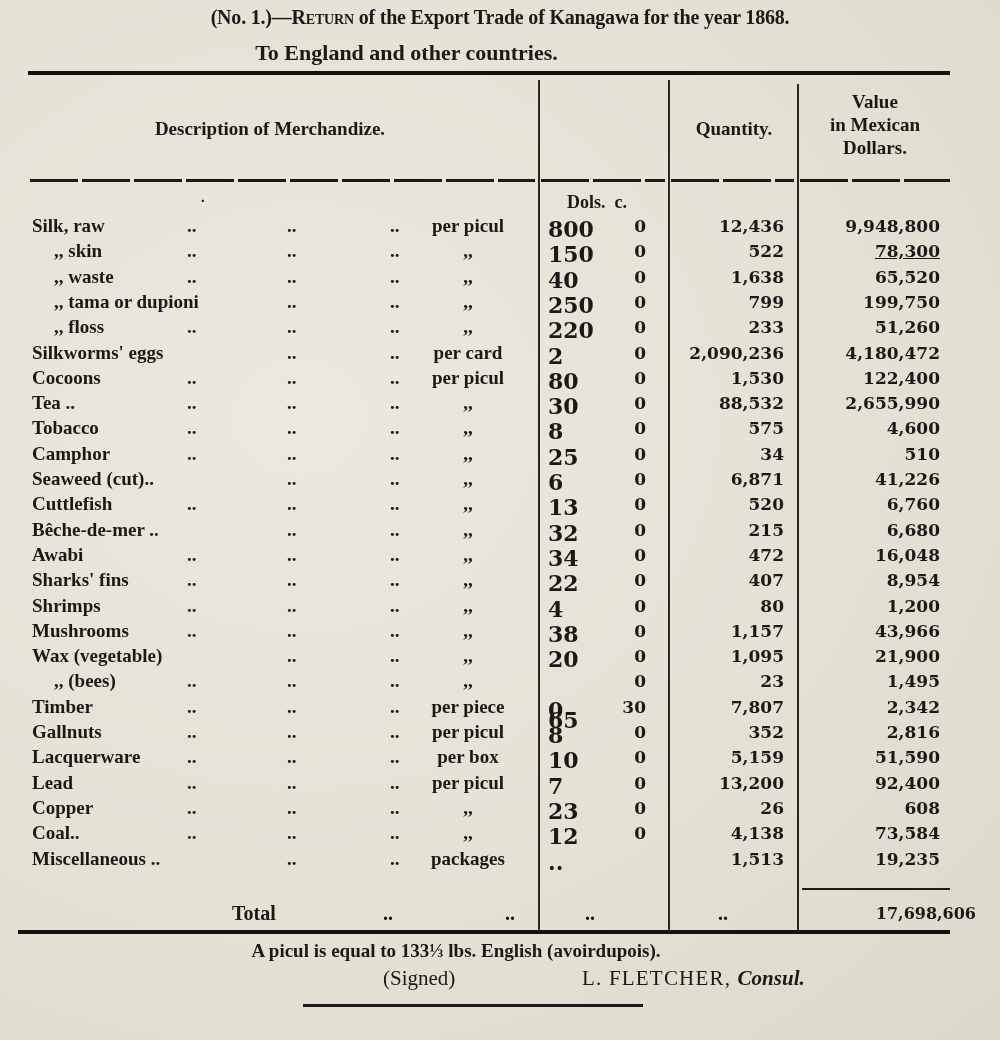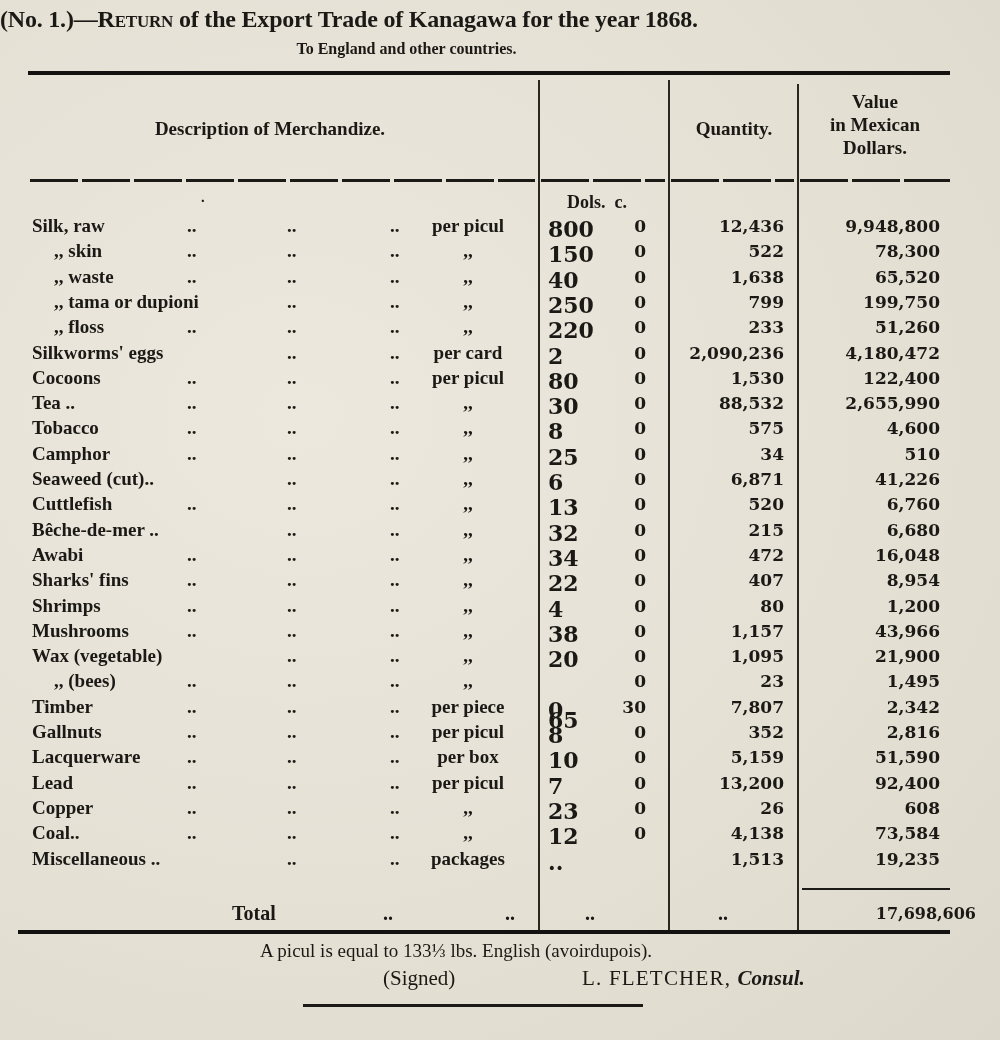--- a/index.html
+++ b/index.html
@@ -6,27 +6,27 @@
     body {
       width: 1000px; height: 1040px; overflow: hidden;
       background: #e7e3d8;
       background-image: radial-gradient(ellipse at 30% 40%, #ece8de 0%, #e4e0d4 60%, #dcd8cb 100%);
       color: #1b1915;
       font-family: "DejaVu Serif", "Liberation Serif", serif;
       position: relative;
     }
     .title1 {
       position: absolute; left: 0; width: 1000px; top: 6px;
-      font-size: 24px; letter-spacing: -0.2px;
+      text-align: center; font-size: 20px; letter-spacing: -0.2px;
       font-family: "Liberation Serif", serif; font-weight: bold;
     }
     .title1 .sc { font-variant: small-caps; }
     .title2 {
       position: absolute; left: 0; width: 813px; top: 40px;
-      text-align: center; font-size: 16px; font-family: "Liberation Serif", serif; font-weight: bold;
+      text-align: center; font-size: 22px; font-family: "Liberation Serif", serif; font-weight: bold;
     }
     .rule-top { position: absolute; left: 28px; width: 922px; top: 71px; height: 4px; background: #141210; }
     .vline { position: absolute; width: 1.5px; background: #2a2620; }
     .hdr { position: absolute; font-family: "Liberation Serif", serif; font-weight: bold; font-size: 19px; text-align: center; line-height: 23px; }
     .dash-rule { position: absolute; height: 3px; background: repeating-linear-gradient(90deg, #1c1a16 0 48px, transparent 48px 52px); top: 179px; }
     .row { position: absolute; left: 0; width: 1000px; height: 25.3px; font-size: 19px; font-family: "Liberation Serif", serif; font-weight: bold; }
     .c { position: absolute; white-space: nowrap; top: 0; }
     .desc { left: 32px; }
     .d1 { left: 187px; }
     .d2 { left: 287px; }
@@ -35,21 +35,21 @@
     .dols { left: 548px; width: 56px; text-align: left; font-family: "DejaVu Serif", serif; font-size: 22px; }
     .cents { left: 606px; width: 40px; text-align: right; font-family: "DejaVu Serif", serif; font-size: 17px; }
     .qty { left: 670px; width: 114px; text-align: right; font-family: "DejaVu Serif", serif; font-size: 17px; }
     .val { left: 800px; width: 140px; text-align: right; font-family: "DejaVu Serif", serif; font-size: 17px; }
     .sub { padding-left: 22px; }
     .dolsc-hdr { position: absolute; left: 567px; top: 192px; font-size: 18px; font-weight: bold; font-family: "Liberation Serif", serif; }
     .dot-hdr { position: absolute; left: 200px; top: 190px; font-size: 18px; }
     .total-rule-top { position: absolute; left: 802px; width: 148px; top: 888px; height: 2px; background: #1c1a16; }
     .total-row { position: absolute; top: 902px; left: 0; width: 1000px; font-size: 20px; font-family: "Liberation Serif", serif; font-weight: bold; }
     .rule-bottom { position: absolute; left: 18px; width: 932px; top: 930px; height: 4px; background: #141210; }
-    .footnote { position: absolute; left: 0; width: 912px; top: 940px; text-align: center; font-size: 19px; font-family: "Liberation Serif", serif; font-weight: normal; }
+    .footnote { position: absolute; left: 0; width: 912px; top: 940px; text-align: center; font-size: 19px; font-family: "Liberation Serif", serif; font-weight: bold; }
     .signed { position: absolute; left: 383px; top: 966px; font-size: 21px; font-family: "Liberation Serif", serif; }
     .consul-name { position: absolute; left: 582px; top: 966px; font-size: 21px; font-family: "Liberation Serif", serif; letter-spacing: 1.2px; }
     .consul-title { font-style: italic; font-weight: bold; letter-spacing: 0; }
     .rule-sign { position: absolute; left: 303px; width: 340px; top: 1004px; height: 3px; background: #1c1a16; }
   </style>
 </head>
 <body>
 
 <div class="title1">
   <span>(No. 1.)—</span><span class="sc">Return</span><span> of the Export Trade of Kanagawa for the year 1868.</span>
@@ -94,21 +94,21 @@
     </div>
     <div class="row" style="top: 240.3px;">
       <span class="c desc sub">,,  skin</span>
       <span class="c d1">..</span>
       <span class="c d2">..</span>
       <span class="c d3">..</span>
       <span class="c unit">,,</span>
       <span class="c dols" style="top: 1px;">150</span>
       <span class="c cents" style="top: 1px;">0</span>
       <span class="c qty" style="top: 1px;">522</span>
-      <span class="c val" style="top: 1px;">78,300</span>
+      <span class="c val" style="top: 1px; text-decoration: underline;">78,300</span>
     </div>
     <div class="row" style="top: 265.6px;">
       <span class="c desc sub">,,  waste</span>
       <span class="c d1">..</span>
       <span class="c d2">..</span>
       <span class="c d3">..</span>
       <span class="c unit">,,</span>
       <span class="c dols" style="top: 1px;">40</span>
       <span class="c cents" style="top: 1px;">0</span>
       <span class="c qty" style="top: 1px;">1,638</span>

